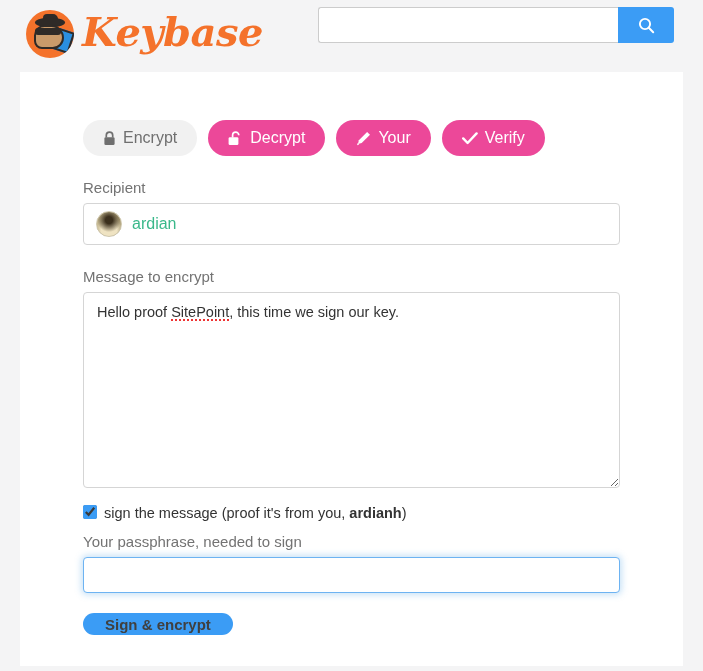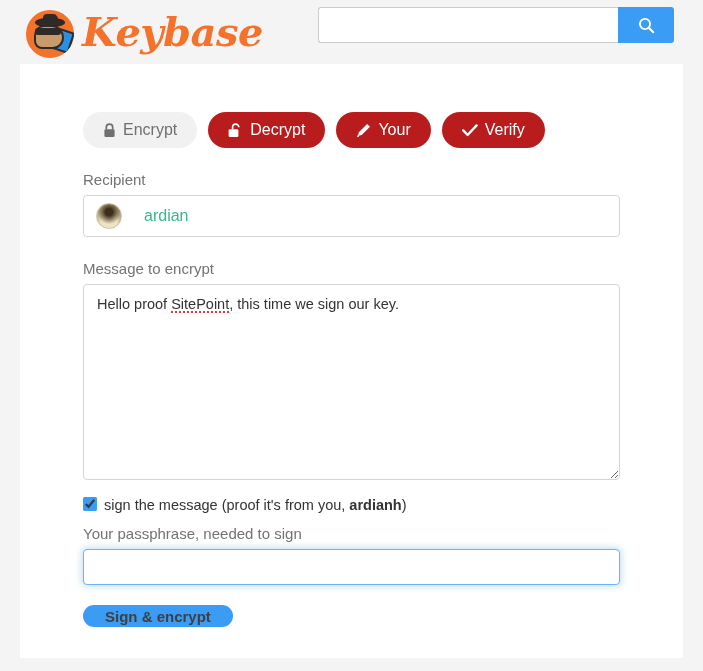--- a/index.html
+++ b/index.html
@@ -128,21 +128,21 @@
     display: flex;
     align-items: center;
     justify-content: center;
     padding: 0;
   }
 
   
   .card {
     position: absolute;
     left: 20px;
-    top: 64px;
+    top: 72px;
     width: 663px;
     height: 594px;
     background: #fff;
     box-sizing: border-box;
   }
   .card-inner {
     padding: 48px 63px 0 63px;
   }
 
   
@@ -156,21 +156,21 @@
     border-radius: 20px;
     height: 36px;
     padding: 0 20px;
     font-size: 16px;
     font-family: "Liberation Sans", sans-serif;
     display: flex;
     align-items: center;
     gap: 7px;
     cursor: pointer;
     color: #fff;
-    background: #b91c1c;
+    background: #ec4899;
     white-space: nowrap;
   }
   .tab.active {
     background: #f1f1f1;
     color: #6f6f6f;
   }
   .tab svg { display: block; }
 
   
   .field-label {
@@ -199,21 +199,20 @@
     background:
       radial-gradient(circle at 50% 34%, #3b2f1c 0 18%, rgba(59,47,28,0) 60%),
       radial-gradient(circle at 50% 80%, #efe3c2 0 35%, rgba(239,227,194,0) 70%),
       linear-gradient(160deg, #d9cda5 0%, #a8996f 55%, #6f6545 100%);
     border: 1px solid #cfc7ad;
     box-sizing: border-box;
   }
   .recipient-name {
     color: #3ab88a;
     font-size: 16px;
-    margin-left: 12px;
   }
 
   .message-area {
     width: 100%;
     height: 196px;
     box-sizing: border-box;
     border: 1px solid #d5d5d5;
     border-radius: 4px;
     padding: 11px 13px;
     font-size: 14.5px;

